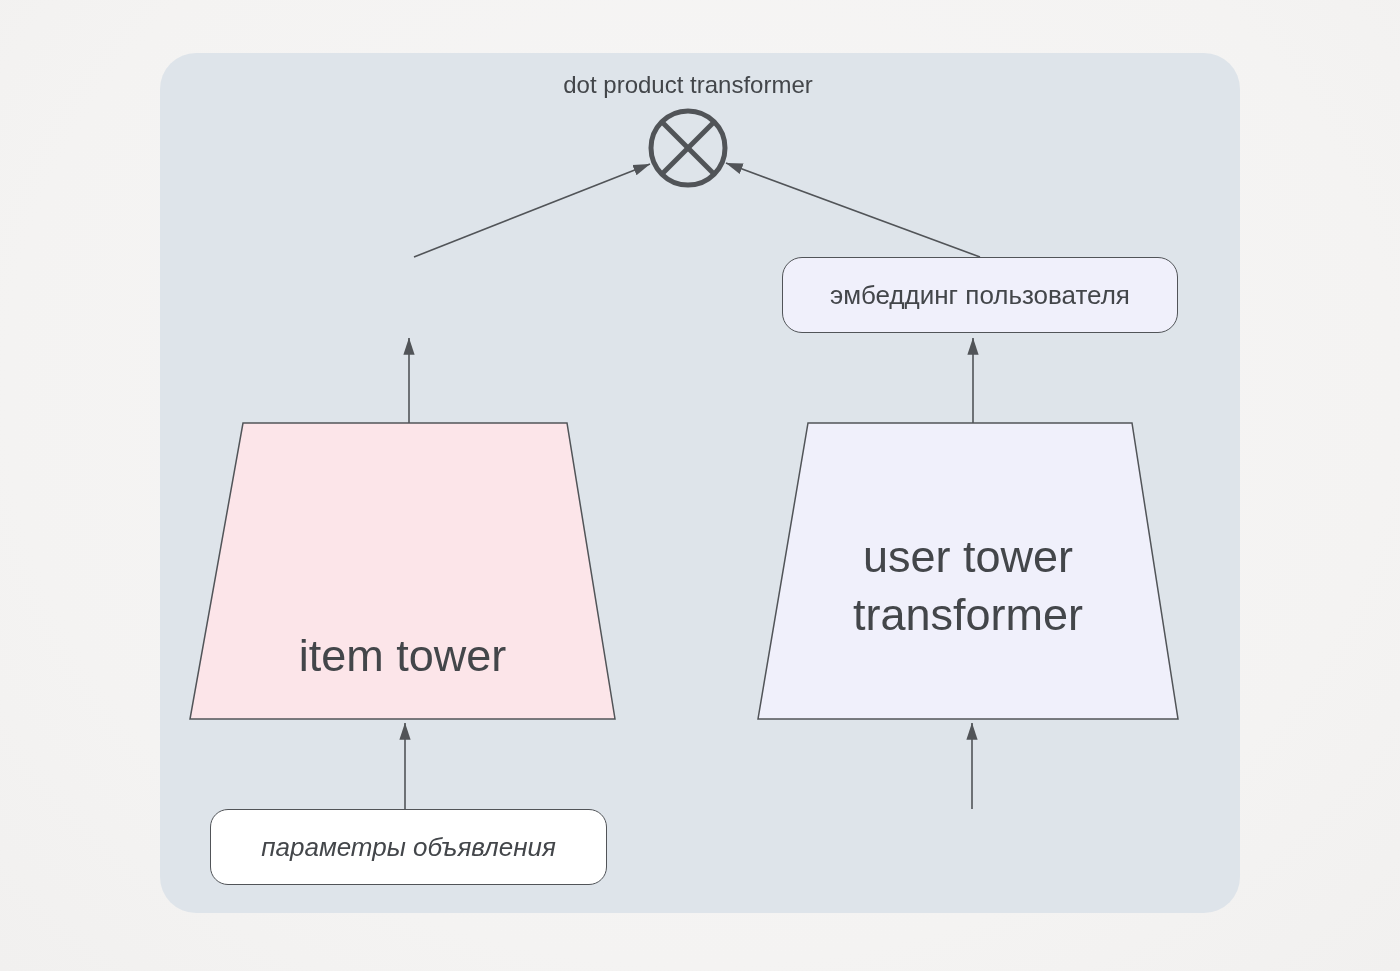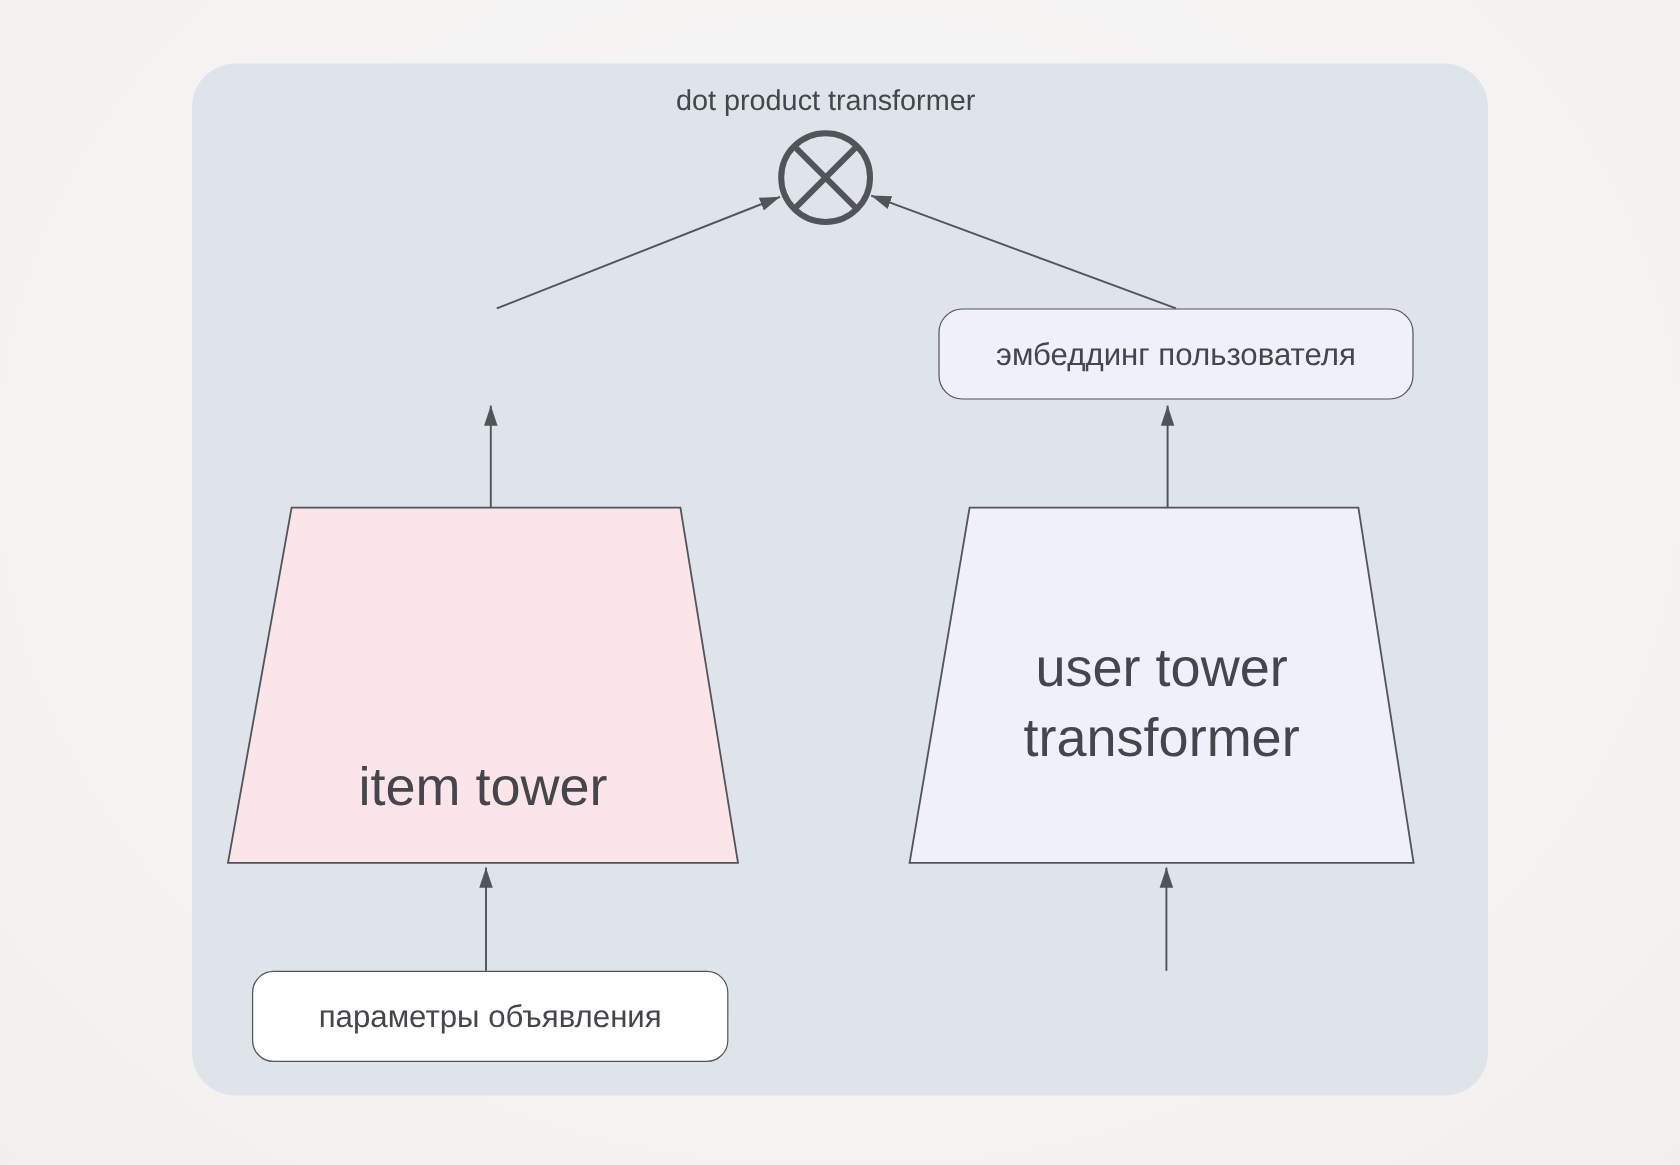--- a/index.html
+++ b/index.html
@@ -55,21 +55,21 @@
     color: var(--text, #43464a);
     font-size: 26px;
     text-align: center;
     box-sizing: border-box;
     background: #ffffff;
   }
   .embed { border-radius: 20px; }
   .input { border-radius: 18px; }
   .embed-item { left: 215px; top: 257px; width: 398px; height: 76px; background: var(--item-fill, #fce5e9); }
   .embed-user { left: 782px; top: 257px; width: 396px; height: 76px; background: var(--user-fill, #f0f0fb); }
-  .input-item { left: 210px; top: 809px; width: 397px; height: 76px; background: var(--input-fill, #ffffff); }
+  .input-item { left: 210px; top: 809px; width: 397px; height: 76px; background: var(--input-fill, #ffffff); font-style: italic; }
   .input-user { left: 785px; top: 809px; width: 395px; height: 76px; background: var(--input-fill, #ffffff); }
 
   .tower-label {
     position: absolute;
     display: flex;
     align-items: center;
     justify-content: center;
     color: var(--text, #43464a);
     font-size: 45px;
     line-height: 1.28;

